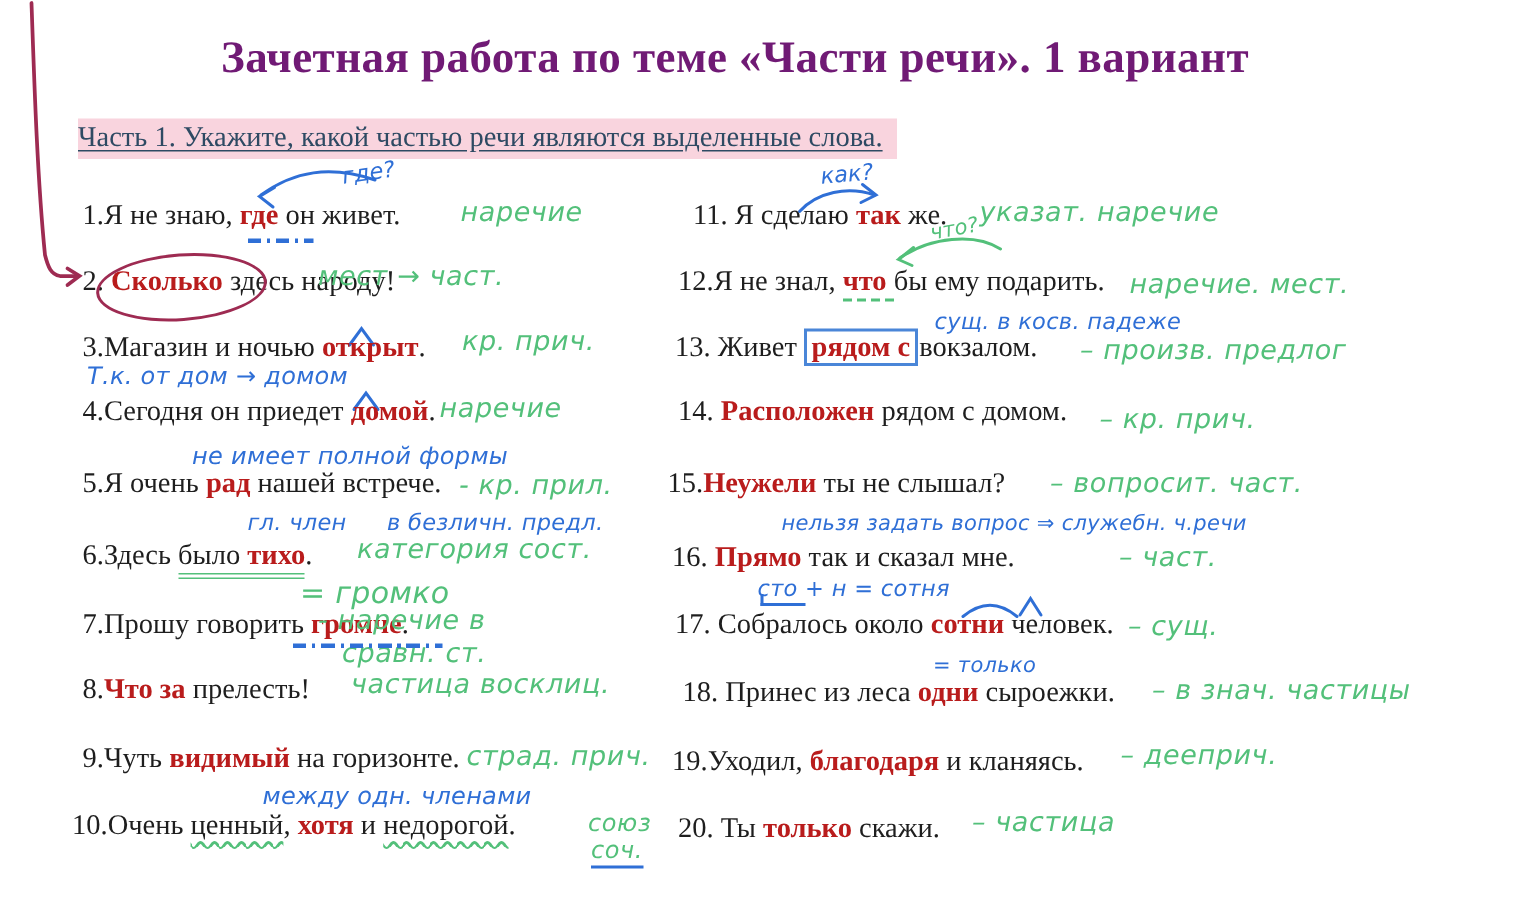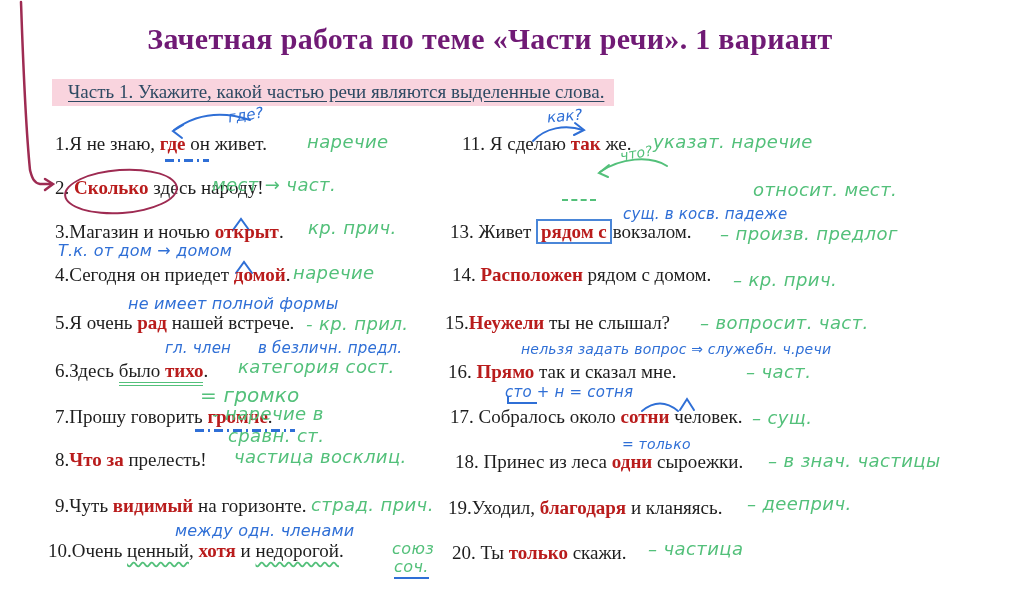--- a/index.html
+++ b/index.html
@@ -1,21 +1,21 @@
 <!DOCTYPE html>
 <html><head>
 <meta charset="utf-8">
 <style>
   html,body{margin:0;padding:0;background:#e8e8e8;}
   .page{position:relative;width:1024px;height:606px;background:#ffffff;
         font-family:"Liberation Serif",serif;overflow:hidden;}
   .title{position:absolute;top:22px;left:0;width:980px;text-align:center;
          font-size:30px;font-weight:bold;color:#701a75;letter-spacing:.3px;}
   .subtitle{position:absolute;left:52px;top:79px;font-size:19px;color:#2e4a63;
-            background:#f9d4de;padding:2px 10px 3px 16px;
+            background:#f9d4de;padding:2px 10px 3px 0;
             text-decoration:underline;text-underline-offset:3px;}
   .row{position:absolute;font-size:19px;color:#1e1e1e;white-space:nowrap;}
   .b{font-weight:bold;color:#b91c1c;}
   .hw{position:absolute;font-family:"DejaVu Sans",sans-serif;font-style:italic;
       white-space:nowrap;}
   .g{color:#53c07a;}
   .ink{color:#2f6fd6;}
   .ans{font-size:18px;letter-spacing:.4px;}
   .note{font-size:15px;letter-spacing:.2px;}
   .qlabel{font-size:15px;}
@@ -68,20 +68,21 @@
   <div class="row" style="left:55px;top:221px"><span>3.</span><span>Магазин и ночью </span><span class="b">открыт</span><span>.</span></div>
   <div class="row" style="left:55px;top:264px"><span>4.</span><span>Сегодня он приедет </span><span class="b">домой</span><span>.</span></div>
   <div class="row" style="left:55px;top:312px"><span>5.</span><span>Я очень </span><span class="b">рад</span><span> нашей встрече.</span></div>
   <div class="row" style="left:55px;top:360px"><span>6.</span><span>Здесь </span><span class="dbl"><span>было </span><span class="b">тихо</span></span><span>.</span></div>
   <div class="row" style="left:55px;top:406px"><span>7.</span><span>Прошу говорить </span><span class="b">громче</span><span>.</span></div>
   <div class="row" style="left:55px;top:449px"><span>8.</span><span class="b">Что за</span><span> прелесть!</span></div>
   <div class="row" style="left:55px;top:495px"><span>9.</span><span>Чуть </span><span class="b">видимый</span><span> на горизонте.</span></div>
   <div class="row" style="left:48px;top:540px"><span>10.</span><span>Очень </span><span class="wavy">ценный</span><span>, </span><span class="b">хотя</span><span> и </span><span class="wavy">недорогой</span><span>.</span></div>
 
   <div class="row" style="left:462px;top:133px"><span>11.</span><span> Я сделаю </span><span class="b">так</span><span> же.</span></div>
+  <div class="row" style="left:452px;top:177px"><span>12.</span><span>Я не знал, </span><span class="b">что</span><span> бы ему подарить.</span></div>
   <div class="row" style="left:450px;top:221px"><span>13.</span><span> Живет </span><span class="bluebox"><span class="b">рядом с</span></span><span>вокзалом.</span></div>
   <div class="row" style="left:452px;top:264px"><span>14.</span><span> </span><span class="b">Расположен</span><span> рядом с домом.</span></div>
   <div class="row" style="left:445px;top:312px"><span>15.</span><span class="b">Неужели</span><span> ты не слышал?</span></div>
   <div class="row" style="left:448px;top:361px"><span>16.</span><span> </span><span class="b">Прямо</span><span> так и сказал мне.</span></div>
   <div class="row" style="left:450px;top:406px"><span>17.</span><span> Собралось около </span><span class="b">сотни</span><span> человек.</span></div>
   <div class="row" style="left:455px;top:451px"><span>18.</span><span> Принес из леса </span><span class="b">одни</span><span> сыроежки.</span></div>
   <div class="row" style="left:448px;top:497px"><span>19.</span><span>Уходил, </span><span class="b">благодаря</span><span> и кланяясь.</span></div>
   <div class="row" style="left:452px;top:542px"><span>20.</span><span> Ты </span><span class="b">только</span><span> скажи.</span></div>
 
   <span class="hw g ans" style="left:307px;top:131px">наречие</span>
@@ -90,21 +91,21 @@
   <span class="hw g ans" style="left:293px;top:262px">наречие</span>
   <span class="hw g ans" style="left:306px;top:313px">- кр. прил.</span>
   <span class="hw g ans" style="left:238px;top:356px">категория сост.</span>
   <span class="hw g ans" style="left:212px;top:403px">- наречие в</span>
   <span class="hw g ans" style="left:228px;top:425px">сравн. ст.</span>
   <span class="hw g ans" style="left:234px;top:446px">частица восклиц.</span>
   <span class="hw g ans" style="left:311px;top:494px">страд. прич.</span>
   <span class="hw g ans" style="left:392px;top:539px;font-size:16px">союз</span>
   <span class="hw g ans ublue" style="left:394px;top:557px;font-size:16px">соч.</span>
   <span class="hw g ans" style="left:653px;top:131px">указат. наречие</span>
-  <span class="hw g ans" style="left:753px;top:179px">относит. мест.</span>
+  <span class="hw g ans" style="left:753px;top:179px">наречие. мест.</span>
   <span class="hw g ans" style="left:720px;top:223px">– произв. предлог</span>
   <span class="hw g ans" style="left:733px;top:269px">– кр. прич.</span>
   <span class="hw g ans" style="left:700px;top:312px">– вопросит. част.</span>
   <span class="hw g ans" style="left:746px;top:361px">– част.</span>
   <span class="hw g ans" style="left:752px;top:407px">– сущ.</span>
   <span class="hw g ans" style="left:768px;top:450px">– в знач. частицы</span>
   <span class="hw g ans" style="left:747px;top:493px">– дееприч.</span>
   <span class="hw g ans" style="left:648px;top:538px">– частица</span>
 
   <span class="hw ink qlabel" style="left:228px;top:106px;transform:rotate(-8deg)">где?</span>

